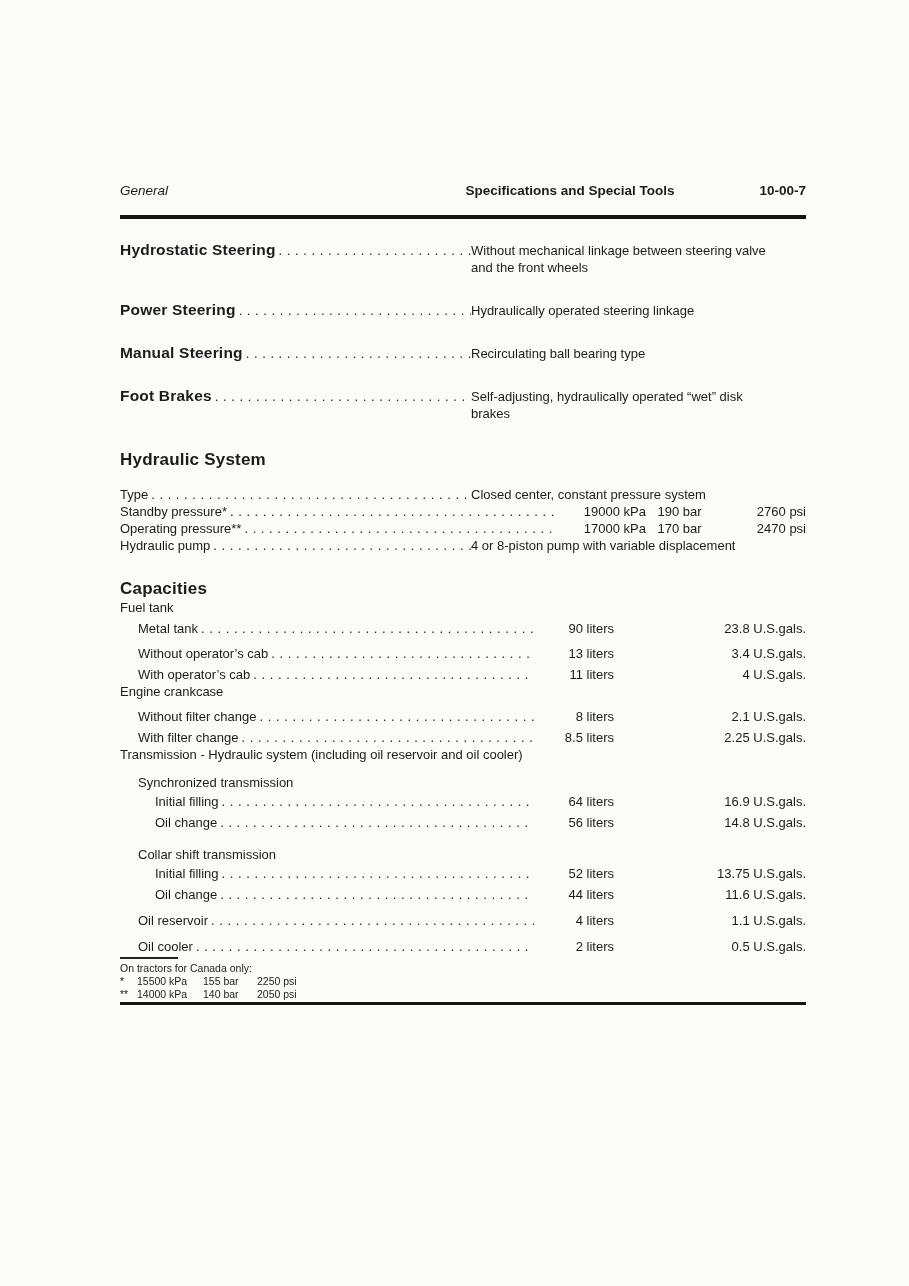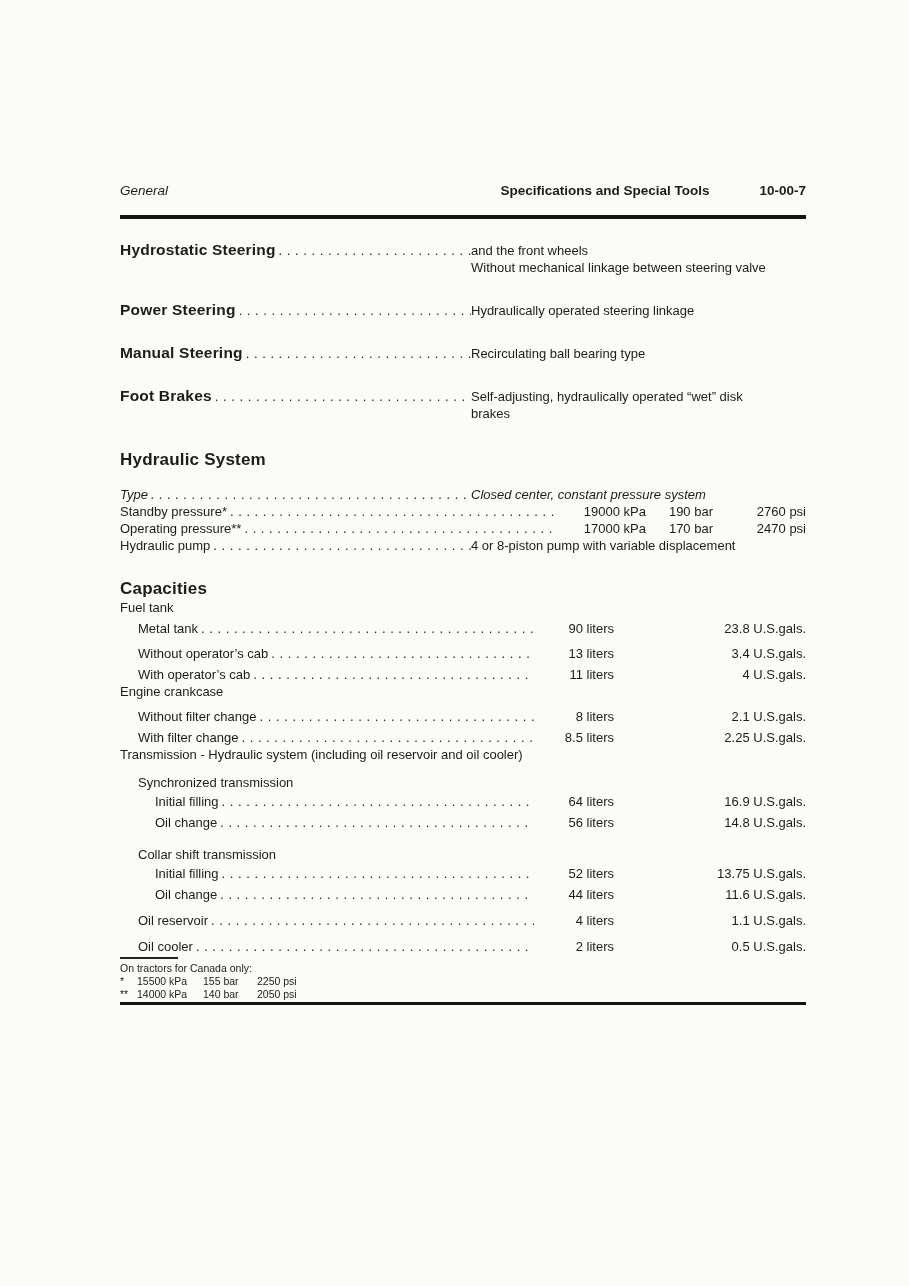--- a/index.html
+++ b/index.html
@@ -13,21 +13,21 @@
     overflow: hidden;
   }
   .content {
     position: absolute;
     left: 120px;
     top: 183px;
     width: 686px;
   }
 
   
-  .header-row { display: flex; align-items: flex-end; font-size: 13.5px; line-height: 16px; }
+  .header-row { display: flex; align-items: flex-end; font-size: 13.5px; line-height: 16px; gap: 35px; }
   .hdr-section { flex: 1; font-style: italic; }
   .hdr-title { font-weight: bold; }
   .hdr-page { font-weight: bold; margin-left: 50px; }
   .rule-thick { height: 4px; background: #141414; margin-top: 16px; }
 
   
   .dots {
     flex: 1;
     overflow: hidden;
     white-space: nowrap;
@@ -46,25 +46,25 @@
   .spec-desc { flex: none; width: 335px; font-size: 13px; line-height: 17px; }
   .desc-line { display: block; }
 
   
   .section-heading { font-size: 17px; font-weight: bold; line-height: 20px; letter-spacing: 0.2px; }
   .heading-hydraulic { margin-top: 28px; }
   .heading-capacities { margin-top: 25px; }
 
   
   .hyd-row { display: flex; align-items: baseline; font-size: 13px; line-height: 17px; }
-  .hyd-row.first { margin-top: 16px; font-style: italic; }
+  .hyd-row.first { margin-top: 16px; }
   .row-label { white-space: nowrap; }
   .row-value { flex: none; width: 335px; }
   .col-kpa { flex: none; width: 88px; text-align: right; white-space: nowrap; }
-  .col-bar { flex: none; width: 67px; text-align: right; white-space: nowrap; }
+  .col-bar { flex: none; width: 67px; text-align: center; white-space: nowrap; }
   .col-psi { flex: none; width: 93px; text-align: right; white-space: nowrap; }
 
   
   .cap-group-label { font-size: 13px; line-height: 17px; margin-top: 0; }
   .cap-sub-label { font-size: 13px; line-height: 17px; margin-top: 11px; padding-left: 18px; }
   .cap-sub-label.gap-lg { margin-top: 15px; }
   .cap-row { display: flex; align-items: baseline; font-size: 13px; line-height: 17px; margin-top: 4px; }
   .cap-row.first-item { margin-top: 8px; }
   .cap-row.tight { margin-top: 2px; }
   .cap-row.gap-up { margin-top: 9px; }
@@ -96,22 +96,22 @@
       <span class="hdr-page">10-00-7</span>
     </div>
     <div class="rule-thick"></div>
 
     <div class="spec-list">
 
       <div class="spec-entry">
         <span class="spec-term">Hydrostatic Steering</span>
         <span class="dots"></span>
         <span class="spec-desc">
+          <span class="desc-line">Without mechanical linkage between steering valve</span>
           <span class="desc-line">and the front wheels</span>
-          <span class="desc-line">Without mechanical linkage between steering valve</span>
         </span>
       </div>
 
       <div class="spec-entry">
         <span class="spec-term">Power Steering</span>
         <span class="dots"></span>
         <span class="spec-desc">
           <span class="desc-line">Hydraulically operated steering linkage</span>
         </span>
       </div>

